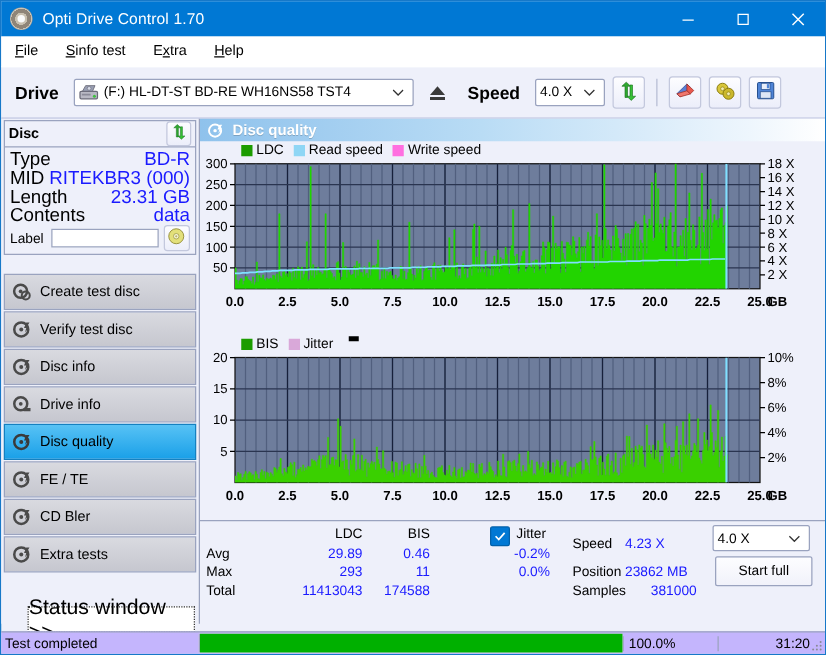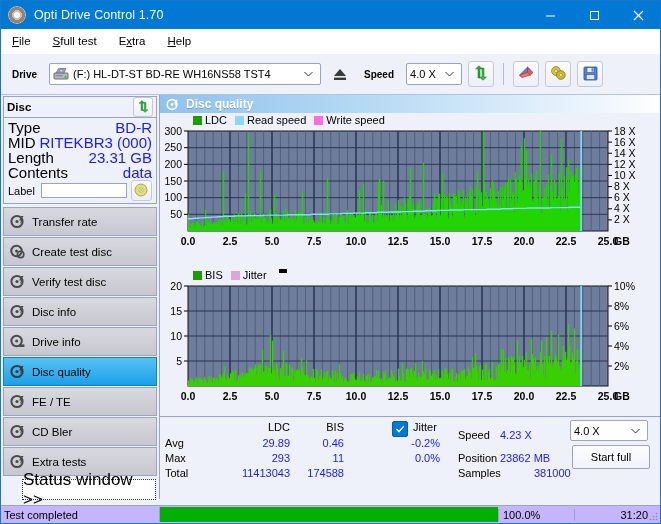--- a/index.html
+++ b/index.html
@@ -23,34 +23,34 @@
   .wbtn{width:44px;height:28px;display:flex;align-items:center;justify-content:center;color:#fff;font-size:12px;cursor:default;}
   .wbtn svg{display:block;}
 
   
   .menubar{height:24px;background:#fff;display:flex;align-items:center;padding-left:9px;gap:18px;border-bottom:1px solid #fff;}
   .menu-item{font-size:11.5px;color:#000;cursor:default;padding:2px 2px;}
   .menu-item u{text-decoration:underline;}
 
   
   .toolbar{height:40px;background:#eef0fa;display:flex;align-items:center;padding:0 6px;gap:6px;border-bottom:1px solid #b9c0dd;}
-  .tb-label{font-size:10px;font-weight:bold;color:#000;margin-left:5px;margin-right:6px;}
+  .tb-label{font-size:14px;font-weight:bold;color:#000;margin-left:5px;margin-right:6px;}
   .combo{height:22px;background:#fff;border:1px solid #9aa3bf;border-radius:2px;display:flex;align-items:center;padding:0 3px;box-sizing:border-box;position:relative;}
   .combo .txt{font-size:11px;color:#000;white-space:nowrap;overflow:hidden;}
   .combo .chev{margin-left:auto;padding:0 4px;color:#333;font-size:9px;}
   .drive-combo{width:272px;}
   .drive-ic{width:16px;height:14px;margin-right:4px;flex:0 0 auto;position:relative;}
   .speed-combo{width:56px;}
   .tbtn{width:24px;height:24px;border:1px solid #c3c8dd;background:linear-gradient(#fdfdff,#eceefa);border-radius:3px;display:flex;align-items:center;justify-content:center;cursor:default;}
   .sep{width:1px;height:22px;background:#b6bcd4;margin:0 3px;}
   .eject{width:24px;height:22px;border:1px solid transparent;display:flex;align-items:center;justify-content:center;cursor:default;}
 
   
   .body{display:flex;height:404px;}
-  .sidebar{width:158px;flex:0 0 158px;background:#eef0fa;display:flex;flex-direction:column;}
+  .sidebar{width:158px;flex:0 0 158px;background:#eef0fa;display:flex;flex-direction:column;gap:12px;}
   .content{flex:1;background:#eef0fa;border-left:1px solid #9aa3bf;position:relative;}
 
   
   .disc-panel{border:1px solid #9aa3bf;background:#eef0fa;margin:1px 2px 3px 2px;}
   .disc-head{display:flex;align-items:center;height:20px;border-bottom:1px solid #9aa3bf;padding:0 3px;}
   .disc-head .t{font-weight:bold;font-size:11.5px;color:#000;}
   .disc-head .b{margin-left:auto;width:18px;height:18px;border:1px solid #c3c8dd;border-radius:3px;background:linear-gradient(#fdfdff,#eceefa);display:flex;align-items:center;justify-content:center;}
   .disc-rows{padding:2px 4px 3px 4px;}
   .drow{display:flex;align-items:center;height:15px;font-size:15px;}
   .drow .k{color:#000;}
@@ -120,21 +120,21 @@
         <svg width="11" height="11" viewBox="0 0 11 11">
             <line x1="1" y1="1" x2="10" y2="10" stroke="#fff" stroke-width="1.2"></line>
             <line x1="10" y1="1" x2="1" y2="10" stroke="#fff" stroke-width="1.2"></line>
           </svg>
       </div>
     </div>
   </div>
 
   <div class="menubar">
     <div class="menu-item"><u>F</u><span>ile</span></div>
-    <div class="menu-item"><u>S</u><span>full test</span></div>
+    <div class="menu-item"><u>S</u><span>info test</span></div>
     <div class="menu-item">E<u>x</u><span>tra</span></div>
     <div class="menu-item"><u>H</u><span>elp</span></div>
   </div>
 
   <div class="toolbar">
     <div class="tb-label">Drive</div>
     <div class="combo drive-combo">
       <span class="drive-ic">
         <svg width="16" height="14" viewBox="0 0 16 14">
           <rect x="1" y="6" width="14" height="6" rx="1" fill="#b9b9c4" stroke="#6a6a78"></rect>
@@ -249,30 +249,20 @@
                   <circle cx="7" cy="7" r="2.2" fill="#f7f6d8" stroke="#9a9440" stroke-width=".6"></circle>
                   <circle cx="7" cy="7" r="0.9" fill="#b9b468"></circle>
                 </svg>
               </span>
             </span>
           </div>
         </div>
       </div>
 
       <div class="navs">
-        <div class="nav">
-          <span class="nic">
-            <svg width="15" height="15" viewBox="0 0 15 15">
-                <circle cx="7" cy="7.5" r="5.6" fill="none" stroke="#4a4a4a" stroke-width="2"></circle>
-                <circle cx="7" cy="7.5" r="1.6" fill="#4a4a4a"></circle>
-                <path d="M11 2 L13.6 2 L11.4 5.6 L13.4 5.6 L10 10 L11 6.4 L9.2 6.4 Z" fill="#4a4a4a"></path>
-              </svg>
-          </span>
-          <span class="ntxt">Transfer rate</span>
-        </div>
         <div class="nav">
           <span class="nic">
             <svg width="15" height="15" viewBox="0 0 15 15">
                 <circle cx="6.5" cy="7" r="5.2" fill="none" stroke="#4a4a4a" stroke-width="2"></circle>
                 <circle cx="6.5" cy="7" r="1.5" fill="#4a4a4a"></circle>
                 <circle cx="10.6" cy="10.4" r="3.2" fill="none" stroke="#4a4a4a" stroke-width="1.6"></circle>
               </svg>
           </span>
           <span class="ntxt">Create test disc</span>
         </div>
@@ -639,21 +629,21 @@
         </div>
         <div class="st" style="left:253px;top:4px;">Jitter</div>
         <div class="stv" style="left:230px;top:20px;width:50px;">-0.2%</div>
         <div class="stv" style="left:230px;top:35px;width:50px;">0.0%</div>
 
         <div class="st" style="left:298px;top:12px;">Speed</div>
         <div class="stv" style="left:340px;top:12px;width:78px;text-align:left;">4.23 X</div>
         <div class="st" style="left:298px;top:35px;">Position</div>
         <div class="stv" style="left:340px;top:35px;width:78px;text-align:left;">23862 MB</div>
         <div class="st" style="left:298px;top:50px;">Samples</div>
-        <div class="stv" style="left:340px;top:50px;width:78px;text-align:left;padding-left:34px;">381000</div>
+        <div class="stv" style="left:340px;top:50px;width:78px;text-align:center;">381000</div>
 
         <div class="combo" style="position:absolute;left:410px;top:3px;width:78px;height:21px;">
           <span class="txt">4.0 X</span>
           <span class="chev">
             <svg width="9" height="6" viewBox="0 0 9 6">
                 <path d="M0.5 1 L4.5 5 L8.5 1" fill="none" stroke="#333" stroke-width="1"></path>
               </svg>
           </span>
         </div>
         <div class="btn" style="left:412px;top:28px;width:76px;height:22px;">Start full</div>

